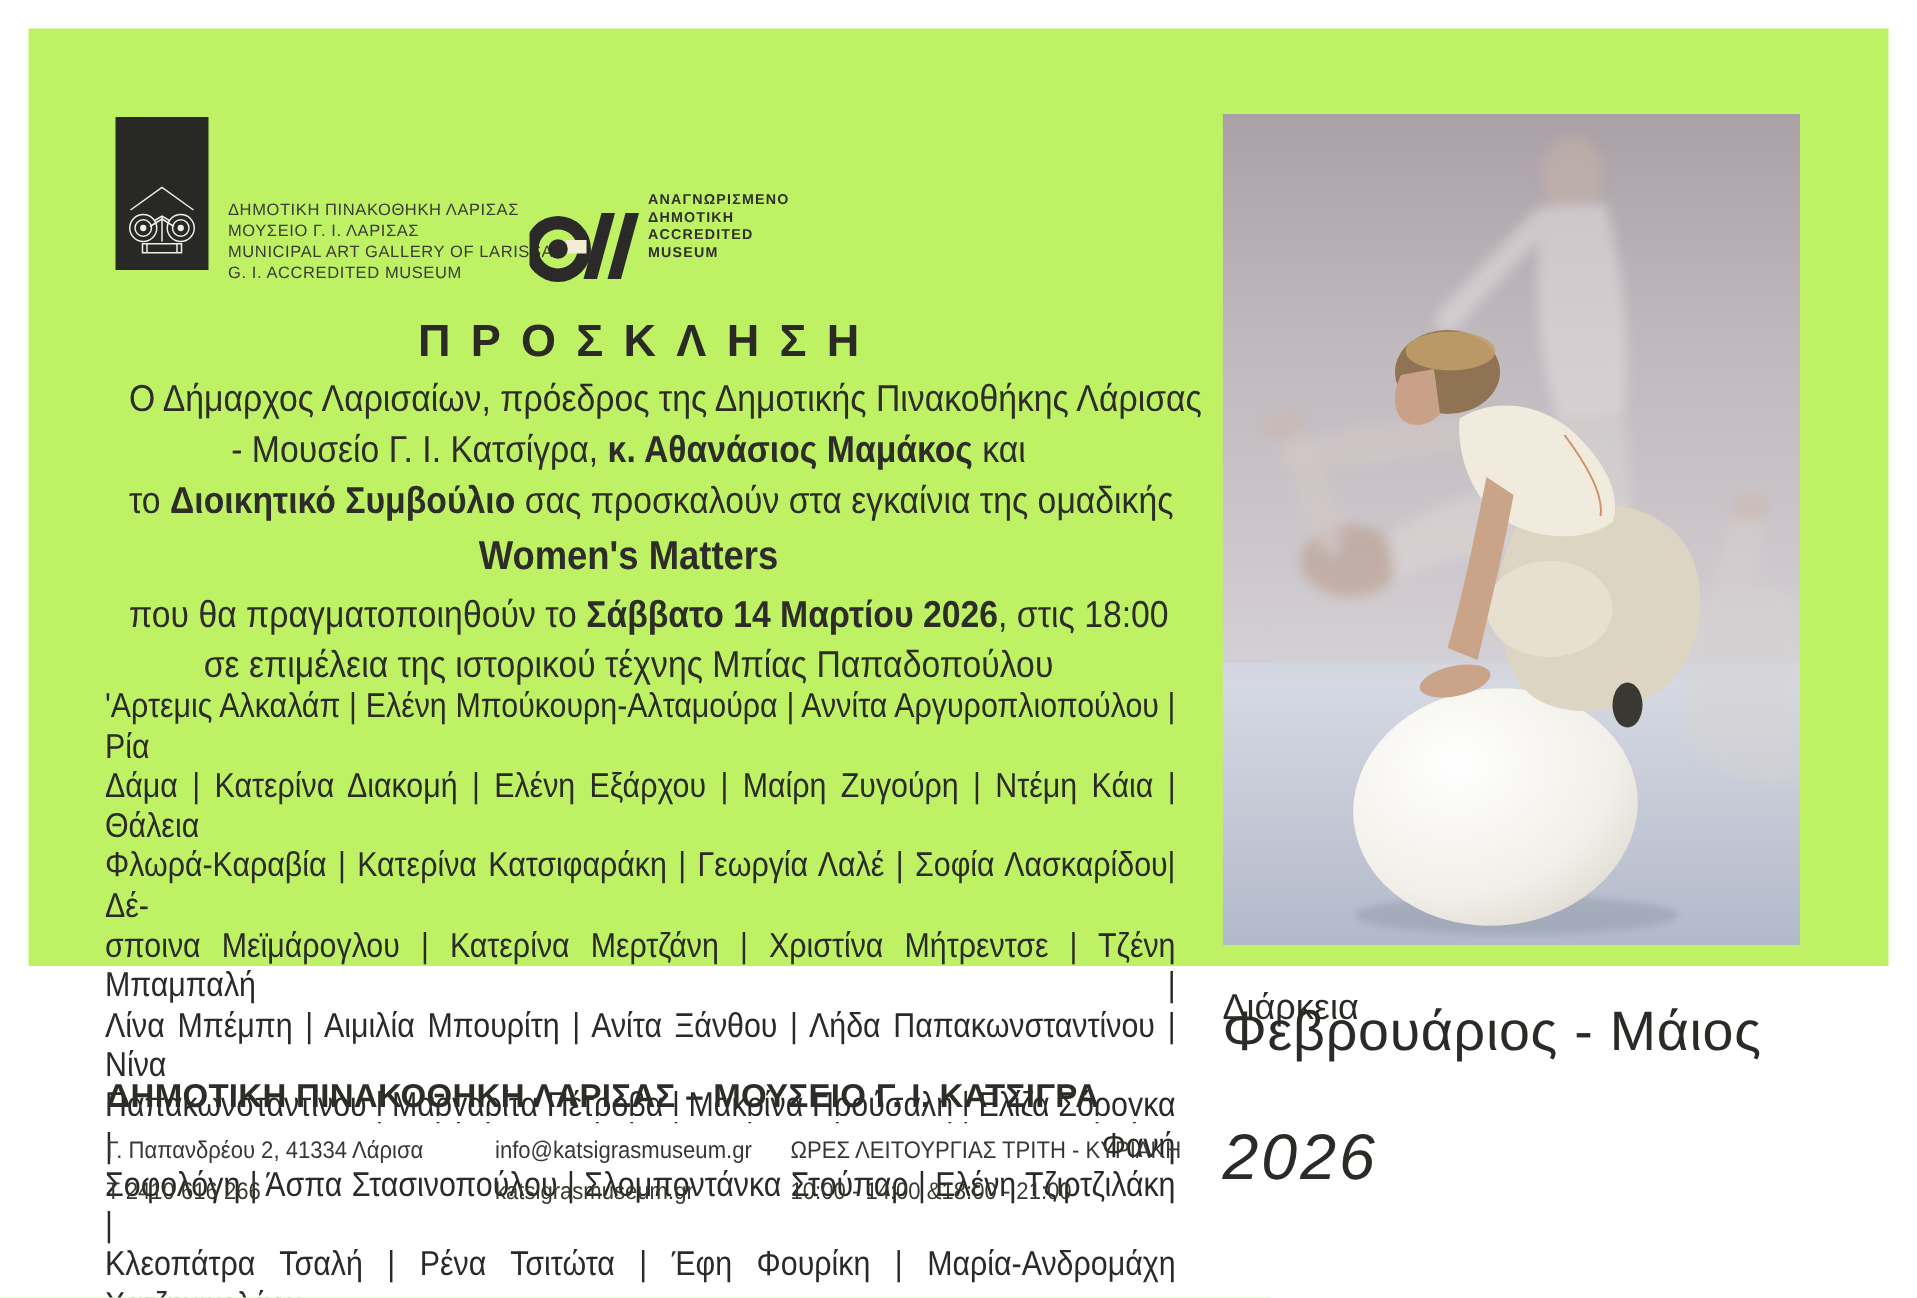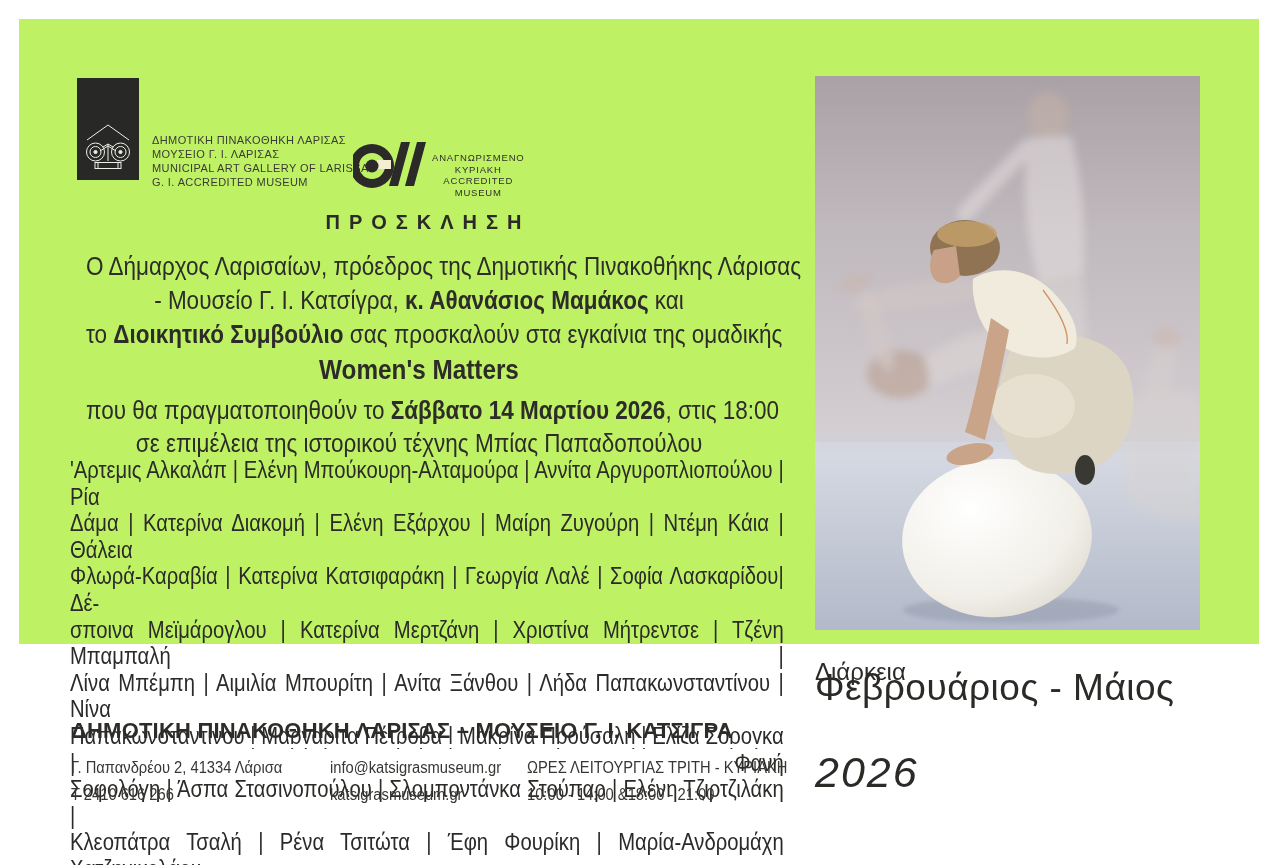--- a/index.html
+++ b/index.html
@@ -7,27 +7,27 @@
        font-family:"Liberation Sans",sans-serif;color:#2d2c29;}
   .card{position:absolute;left:19px;top:19px;width:1240px;height:625px;background:#bef264;}
   .abs{position:absolute;}
 
   
   .logo-box{left:58px;top:59px;width:62px;height:102px;background:#282826;}
   .logo-box svg{position:absolute;left:5px;bottom:5px;}
   .museum-lines{left:133px;top:114px;font-size:11px;line-height:14px;
                 letter-spacing:.4px;color:#3b3a36;white-space:nowrap;}
   .am-glyph{left:334px;top:121px;}
-  .am-lines{left:413px;top:133px;font-size:9.5px;line-height:11.5px;font-weight:400;
-            letter-spacing:.8px;color:#2f2e2b;white-space:nowrap;text-align:center;}
+  .am-lines{left:413px;top:109px;font-size:9.5px;line-height:11.5px;font-weight:700;
+            letter-spacing:.8px;color:#2f2e2b;white-space:nowrap;}
 
   
   .ccol{left:30px;width:740px;text-align:center;white-space:nowrap;}
   .cond{transform:scaleX(.9);transform-origin:50% 0;}
-  .title{top:192px;font-size:20px;font-weight:700;letter-spacing:.45em;padding-left:.45em;color:#2b2a27;}
+  .title{top:192px;font-size:30px;font-weight:700;letter-spacing:.45em;padding-left:.45em;color:#2b2a27;}
   .para{top:230px;font-size:25px;line-height:34px;}
   .women{top:336px;font-size:27px;font-weight:700;}
   .dateblock{top:375px;font-size:25px;line-height:33px;}
 
   
   .artists-outer{left:51px;top:438px;width:714px;}
   .artists-inner{width:811px;transform:scaleX(.88);transform-origin:0 0;
                  font-size:23px;line-height:26.6px;color:#2b2a28;}
   .artist-line{text-align:justify;text-align-last:justify;}
   .artist-line:last-child{text-align-last:left;}
@@ -80,21 +80,21 @@
         <path d="M19 4 a22 22 0 1 0 0 44 a22 22 0 1 0 0 -44 Z M19 13 a13 13 0 1 1 0 26 a13 13 0 1 1 0 -26 Z"></path>
         <rect x="24" y="20" width="14" height="9" fill="#f2edd3"></rect>
         <circle cx="19" cy="26" r="6.5"></circle>
         <polygon points="36,46 48,2 57,2 45,46"></polygon>
         <polygon points="52,46 64,2 73,2 61,46"></polygon>
       </g>
     </svg>
   </div>
   <div class="abs am-lines">
       <div>ΑΝΑΓΝΩΡΙΣΜΕΝΟ</div>
-      <div>ΚΥΡΙΑΚΗ</div>
+      <div>ΔΗΜΟΤΙΚΗ</div>
       <div>ACCREDITED</div>
       <div>MUSEUM</div>
     </div>
 
   <div class="abs ccol title">ΠΡΟΣΚΛΗΣΗ</div>
 
   <div class="abs ccol para cond">
     <div>Ο Δήμαρχος Λαρισαίων, πρόεδρος της Δημοτικής Πινακοθήκης Λάρισας</div>
     <div><span>- Μουσείο Γ. Ι. Κατσίγρα, </span><strong>κ. Αθανάσιος Μαμάκος</strong><span> και</span></div>
     <div><span>το </span><strong>Διοικητικό Συμβούλιο</strong><span> σας προσκαλούν στα εγκαίνια της ομαδικής</span></div>

